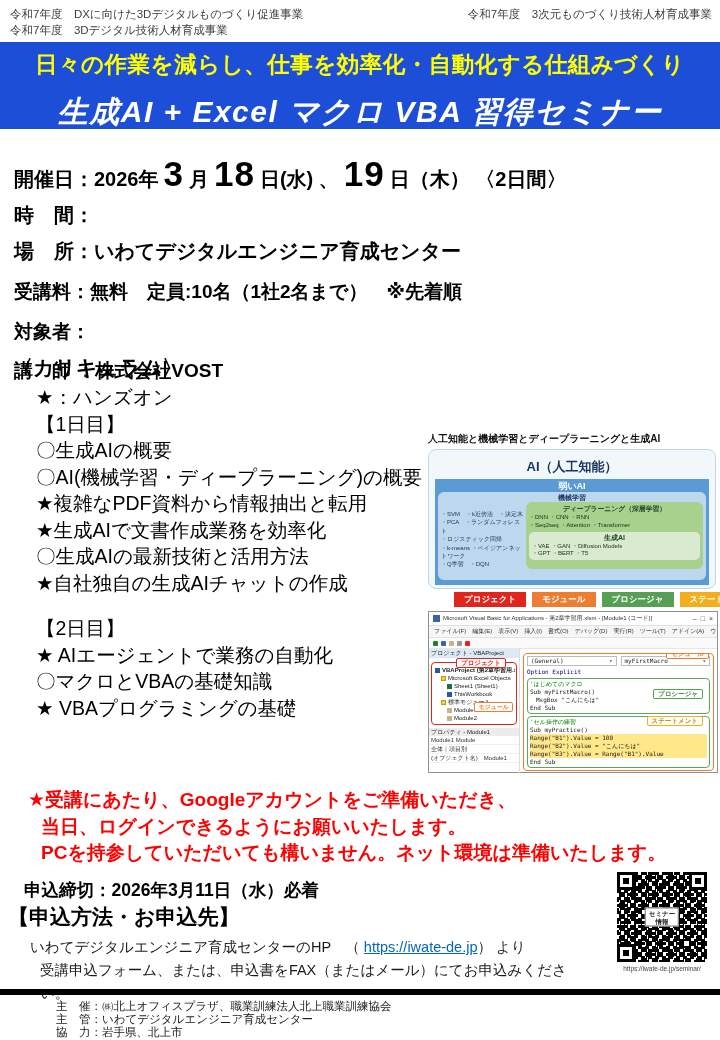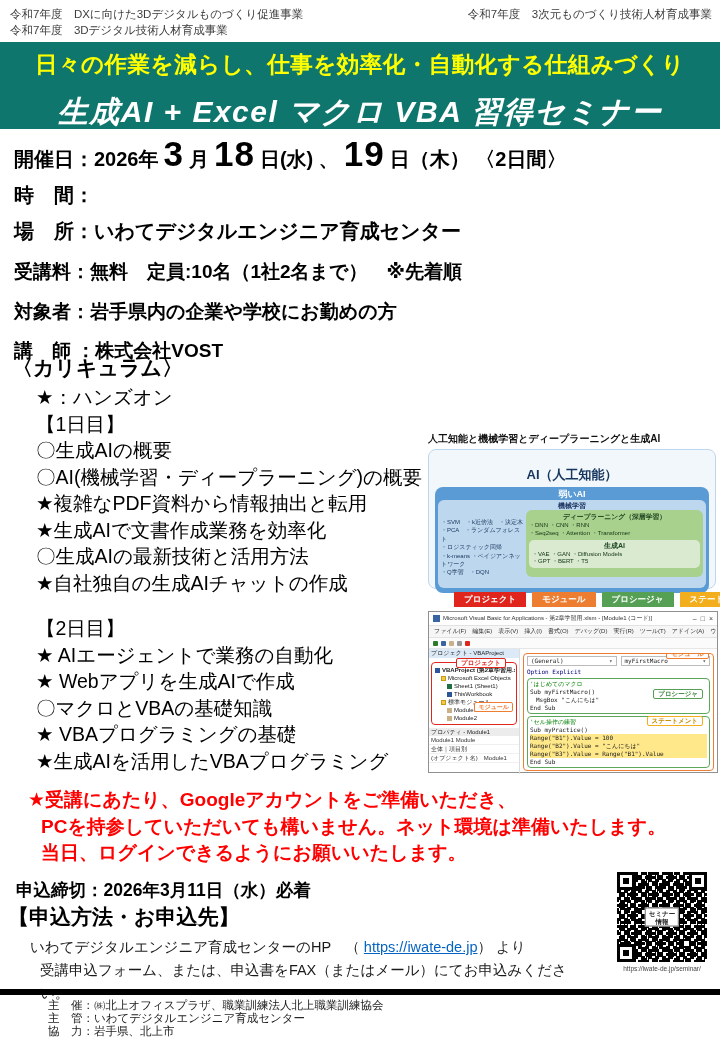--- a/index.html
+++ b/index.html
@@ -2,47 +2,47 @@
 <html lang="ja"><head>
 <meta charset="utf-8">
 <style>
   html,body{margin:0;padding:0;}
   body{width:720px;height:1040px;position:relative;overflow:hidden;background:#fff;
        font-family:"Liberation Sans","DejaVu Sans",sans-serif;color:#000;}
   
   .top-header{position:absolute;top:6px;left:10px;right:8px;display:flex;
               justify-content:space-between;font-size:11.5px;color:#3d3d3d;line-height:1.4;}
   
-  .banner{position:absolute;top:42px;left:0;width:720px;height:87px;background:#0f766e;text-align:center;}
+  .banner{position:absolute;top:42px;left:0;width:720px;height:87px;background:#1d4ed8;text-align:center;}
   .banner-sub{padding-top:7px;font-size:22.5px;font-weight:bold;color:#FFFF00;letter-spacing:.5px;}
   .banner-title{font-size:30px;font-weight:bold;color:#fff;letter-spacing:1.5px;margin-top:12px;font-style:italic;}
   
   .details{position:absolute;top:136px;left:14px;right:8px;}
   .d-line{font-weight:bold;display:flex;align-items:baseline;flex-wrap:nowrap;white-space:nowrap;}
-  .d-date{font-size:20px;}
+  .d-date{font-size:20px;margin-top:20px;}
   .big-num{font-size:35px;line-height:1;margin:0 5px;letter-spacing:1px;}
   .d-time{font-size:20px;margin-top:9px;flex-direction:column;}
   .d-place{font-size:20px;margin-top:9px;}
   .place-note{font-weight:normal;font-size:17.5px;margin-left:5px;}
   .d-fee{font-size:19px;margin-top:14px;}
   .d-target{font-size:19px;margin-top:14px;}
   .d-lect{font-size:19px;margin-top:13px;}
   
   .curr-heading{position:absolute;top:354px;left:12px;font-size:21px;font-weight:bold;}
   .curriculum{position:absolute;top:384px;left:36px;width:400px;font-size:19.5px;line-height:26.5px;}
   .curr-gap{height:19px;}
   
   .fig1{position:absolute;left:428px;top:432px;width:288px;}
   .f1-caption{font-size:10px;font-weight:bold;color:#111;margin-bottom:3px;}
   .ai-outer{background:#F2F7FC;border:1.5px solid #BFD7EE;border-radius:8px;padding:4px 6px;height:140px;box-sizing:border-box;}
-  .ai-title{text-align:center;font-size:13px;font-weight:bold;color:#17365D;margin:12px 0 3px;}
+  .ai-title{text-align:center;font-size:13px;font-weight:bold;color:#17365D;margin:4px 0 3px;}
   .ai-row{display:flex;gap:5px;height:106px;}
   .strong-ai{width:48px;background:#5B9BD5;border-radius:8px;color:#fff;font-weight:bold;font-size:9.5px;
              text-align:center;padding-top:9px;box-sizing:border-box;}
-  .weak-ai{flex:1;background:#5B9BD5;border-radius:8px;padding:2px 3px 3px;box-sizing:border-box;}
+  .weak-ai{flex:1;background:#5B9BD5;border-radius:0;padding:2px 3px 3px;box-sizing:border-box;}
   .weak-title{text-align:center;color:#fff;font-weight:bold;font-size:9px;height:11px;line-height:11px;}
   .ml-box{background:#BDD7EE;border-radius:6px;padding:1px 3px 2px;height:88px;box-sizing:border-box;}
   .ml-title{text-align:center;font-size:7px;font-weight:bold;color:#1F3864;height:9px;line-height:9px;}
   .ml-row{display:flex;gap:3px;}
   .ml-list{width:82px;font-size:6px;color:#17365D;line-height:8.4px;padding-top:8px;}
   .dl-box{flex:1;background:#A9D18E;border-radius:6px;padding:2px 3px;box-sizing:border-box;}
   .dl-title{text-align:center;font-size:6.8px;font-weight:bold;color:#1e4620;}
   .dl-items{font-size:6px;line-height:7.8px;color:#143314;}
   .gen-box{background:#D9EAD0;border-radius:5px;margin-top:2px;padding:1px 3px 2px;}
   .gen-title{text-align:center;font-size:7px;font-weight:bold;color:#1e4620;}
@@ -92,41 +92,41 @@
               font-size:6.5px;font-weight:bold;padding:0 4px;border-radius:2px;line-height:8px;
               font-family:"Liberation Sans",sans-serif;}
   .stmt-label{position:absolute;top:-1px;right:6px;background:#fff;border:1px solid #F2AE1C;color:#C88B00;
               font-size:6.5px;font-weight:bold;padding:0 4px;border-radius:2px;line-height:8px;
               font-family:"Liberation Sans",sans-serif;}
   .hl{background:#FFE88A;}
   
   .notice{position:absolute;top:787px;left:28px;font-size:19px;font-weight:bold;color:#FF0000;line-height:26.5px;}
   .notice .indent{padding-left:13px;}
   
-  .deadline{position:absolute;top:878px;left:16px;font-size:17.5px;font-weight:bold;}
+  .deadline{position:absolute;top:878px;left:24px;font-size:17.5px;font-weight:bold;}
   .apply-heading{position:absolute;top:903px;left:8px;font-size:21px;font-weight:bold;}
   .apply-lines{position:absolute;top:936px;left:30px;font-size:14.5px;line-height:23px;color:#1a1a1a;width:560px;}
   .apply-line2{padding-left:10px;}
   .hp-link{color:#0563C1;text-decoration:underline;}
   
   .qr-wrap{position:absolute;left:612px;top:872px;width:100px;text-align:center;}
   .qr-box{width:90px;height:90px;margin:0 auto;position:relative;
           background:
             conic-gradient(#000 25%, transparent 0 50%, #000 0 75%, transparent 0) 0 0/7px 7px,
             conic-gradient(#000 25%, #fff 0 50%, #000 0 75%, #fff 0) 2px 3px/11px 11px;}
   .finder{position:absolute;width:18px;height:18px;border:3px solid #000;background:#fff;box-sizing:border-box;}
   .finder::after{content:"";position:absolute;left:3px;top:3px;width:6px;height:6px;background:#000;}
   .f-tl{left:0;top:0;} .f-tr{right:0;top:0;} .f-bl{left:0;bottom:0;}
   .aligner{position:absolute;right:16px;bottom:14px;width:9px;height:9px;border:2px solid #000;background:#fff;box-sizing:border-box;}
   .qr-center{position:absolute;left:50%;top:50%;transform:translate(-50%,-50%);background:#fff;border:1px solid #777;
              padding:1px 3px;font-size:6.5px;line-height:7.5px;font-weight:bold;color:#222;}
   .qr-caption{font-size:6.5px;color:#444;margin-top:3px;}
   
   .black-bar{position:absolute;top:989px;left:0;width:720px;height:6px;background:#000;}
-  .footer{position:absolute;top:1000px;left:48px;font-size:11.5px;color:#1a1a1a;line-height:12.8px;font-family:Liberation Mono, monospace;}
+  .footer{position:absolute;top:1000px;left:56px;font-size:11.5px;color:#1a1a1a;line-height:12.8px;}
   .footer-row{display:flex;white-space:nowrap;}
 </style>
 </head>
 <body>
 
 <div class="top-header">
   <div>
     <div>令和7年度　DXに向けた3Dデジタルものづくり促進事業</div>
     <div>令和7年度　3Dデジタル技術人材育成事業</div>
   </div>
@@ -154,45 +154,42 @@
   <div class="d-line d-time">
     <span>時　間：</span>
   </div>
   <div class="d-line d-place">
     <span>場　所：</span>
     <span>いわてデジタルエンジニア育成センター</span>
   </div>
   <div class="d-line d-fee">受講料：無料　定員:10名（1社2名まで）　※先着順</div>
   <div class="d-line d-target">
     <span>対象者：</span>
-    <span>岩手県内の企業や学校にお勤めの方</span>
   </div>
   <div class="d-line d-lect">
     <span>講　師 ：</span>
     <span>株式会社VOST</span>
   </div>
 </div>
 
 <div class="curr-heading">〈カリキュラム〉</div>
 <div class="curriculum">
   <div>★：ハンズオン</div>
   <div>【1日目】</div>
   <div>〇生成AIの概要</div>
   <div>〇AI(機械学習・ディープラーニング)の概要</div>
   <div>★複雑なPDF資料から情報抽出と転用</div>
   <div>★生成AIで文書作成業務を効率化</div>
   <div>〇生成AIの最新技術と活用方法</div>
   <div>★自社独自の生成AIチャットの作成</div>
   <div class="curr-gap"></div>
   <div>【2日目】</div>
   <div>★ AIエージェントで業務の自動化</div>
-  <div>★ Webアプリを生成AIで作成</div>
   <div>〇マクロとVBAの基礎知識</div>
   <div>★ VBAプログラミングの基礎</div>
-  <div>★生成AIを活用したVBAプログラミング</div>
 </div>
 
 <div class="fig1">
   <div class="f1-caption">人工知能と機械学習とディープラーニングと生成AI</div>
   <div class="ai-outer">
     <div class="ai-title">AI（人工知能）</div>
     <div class="ai-row">
       <div class="weak-ai">
         <div class="weak-title">弱いAI</div>
         <div class="ml-box">
@@ -330,22 +327,22 @@
           
           
         </div>
       </div>
     </div>
   </div>
 </div>
 
 <div class="notice">
   <div>★受講にあたり、Googleアカウントをご準備いただき、</div>
+  <div class="indent">当日、ログインできるようにお願いいたします。</div>
   <div class="indent">PCを持参していただいても構いません。ネット環境は準備いたします。</div>
-  <div class="indent">当日、ログインできるようにお願いいたします。</div>
 </div>
 
 <div class="deadline">申込締切：2026年3月11日（水）必着</div>
 <div class="apply-heading">【申込方法・お申込先】</div>
 <div class="apply-lines">
   <div>
     <span>いわてデジタルエンジニア育成センターのHP　（ </span><span class="hp-link">https://iwate-de.jp</span><span>） より</span>
   </div>
   <div class="apply-line2">受講申込フォーム、または、申込書をFAX（またはメール）にてお申込みください。</div>
 </div>

